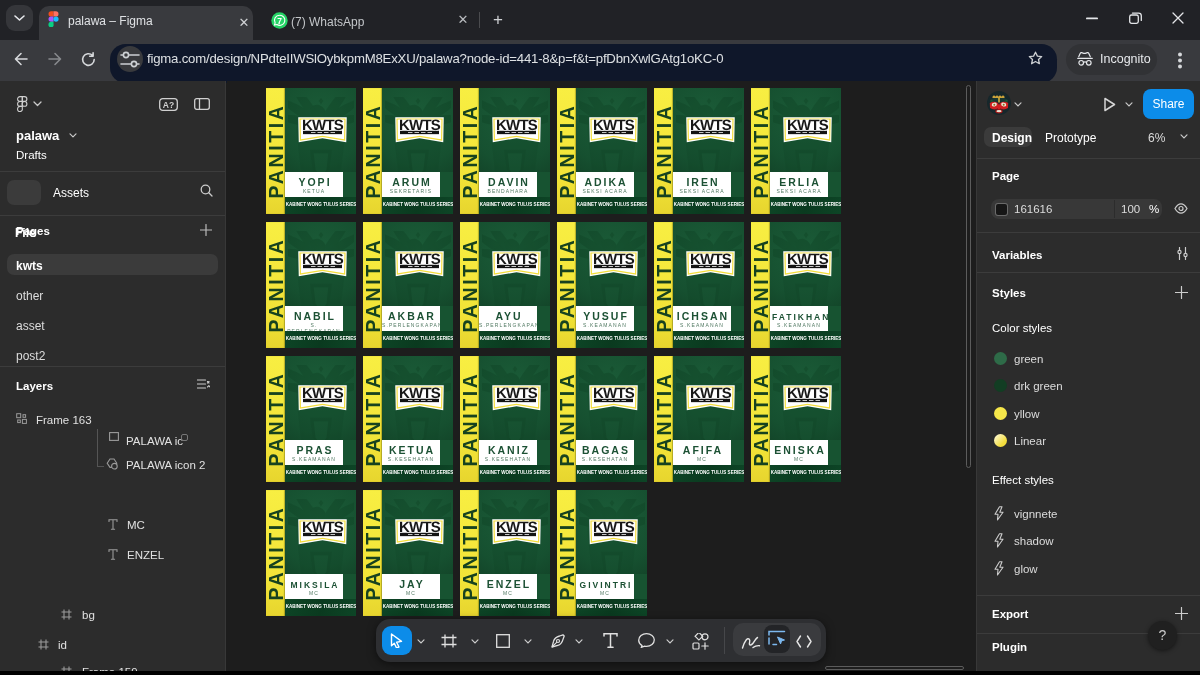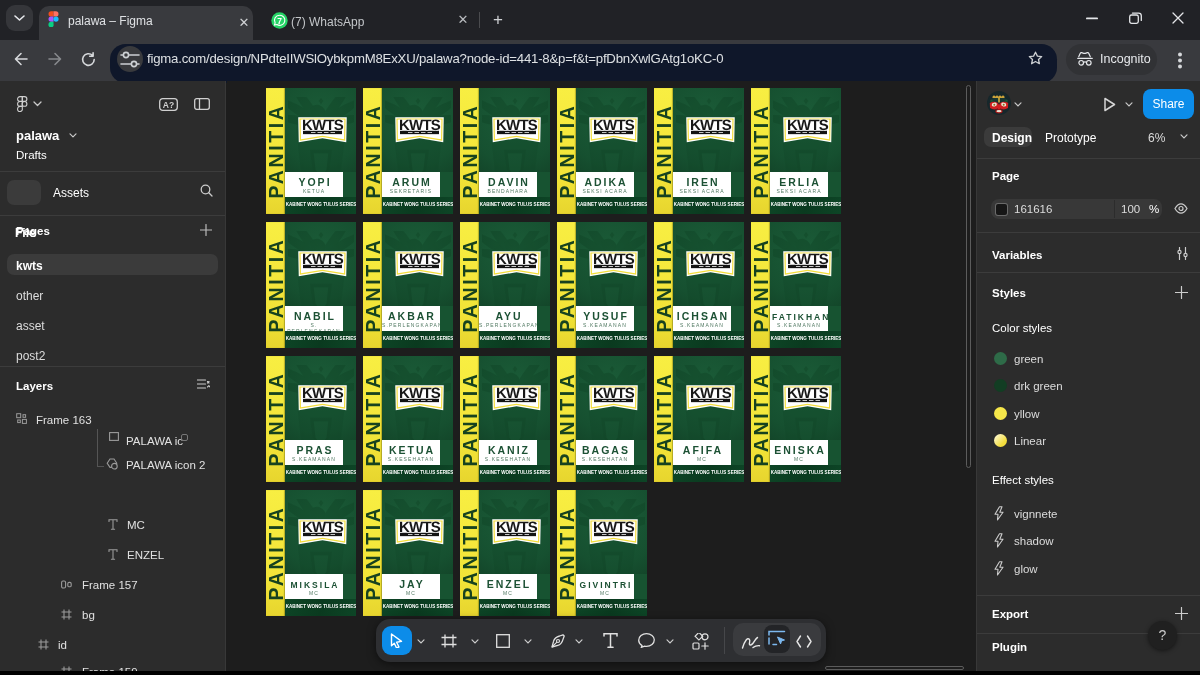--- a/index.html
+++ b/index.html
@@ -220,27 +220,20 @@
           <path d="M1 2.5 V0.8 H9 V2.5 M5 0.8 V10.2 M3.4 10.2 H6.6" stroke="#9b9b9b" stroke-width="1.1" stroke-linecap="round"></path>
         </svg>
         <div class="ltxt" style="left:127px;">MC</div>
       </div>
       <div class="lay" style="top:136px">
         <svg class="icon" style="left:108px;top:8px" width="10" height="11" viewBox="0 0 10 11" fill="none">
           <path d="M1 2.5 V0.8 H9 V2.5 M5 0.8 V10.2 M3.4 10.2 H6.6" stroke="#9b9b9b" stroke-width="1.1" stroke-linecap="round"></path>
         </svg>
         <div class="ltxt" style="left:127px;">ENZEL</div>
       </div>
-      <div class="lay" style="top:166px">
-        <svg class="icon" style="left:61px;top:8px" width="11" height="11" viewBox="0 0 11 11" fill="none">
-          <rect x="0.6" y="2" width="4" height="7" rx="1.4" stroke="#9b9b9b" stroke-width="1.1"></rect>
-          <rect x="6.8" y="3.4" width="3.4" height="4.4" rx="1.4" stroke="#9b9b9b" stroke-width="1.1"></rect>
-        </svg>
-        <div class="ltxt" style="left:82px;">Frame 157</div>
-      </div>
       <div class="lay" style="top:196px">
         <svg class="icon" style="left:61px;top:8px" width="11" height="11" viewBox="0 0 11 11" fill="none">
           <path d="M3 0.5 V10.5 M8 0.5 V10.5 M0.5 3 H10.5 M0.5 8 H10.5" stroke="#9b9b9b" stroke-width="1.1"></path>
         </svg>
         <div class="ltxt" style="left:82px;">bg</div>
       </div>
       <div class="lay" style="top:226px">
         <svg class="icon" style="left:38px;top:8px" width="11" height="11" viewBox="0 0 11 11" fill="none">
           <path d="M3 0.5 V10.5 M8 0.5 V10.5 M0.5 3 H10.5 M0.5 8 H10.5" stroke="#9b9b9b" stroke-width="1.1"></path>
         </svg>

